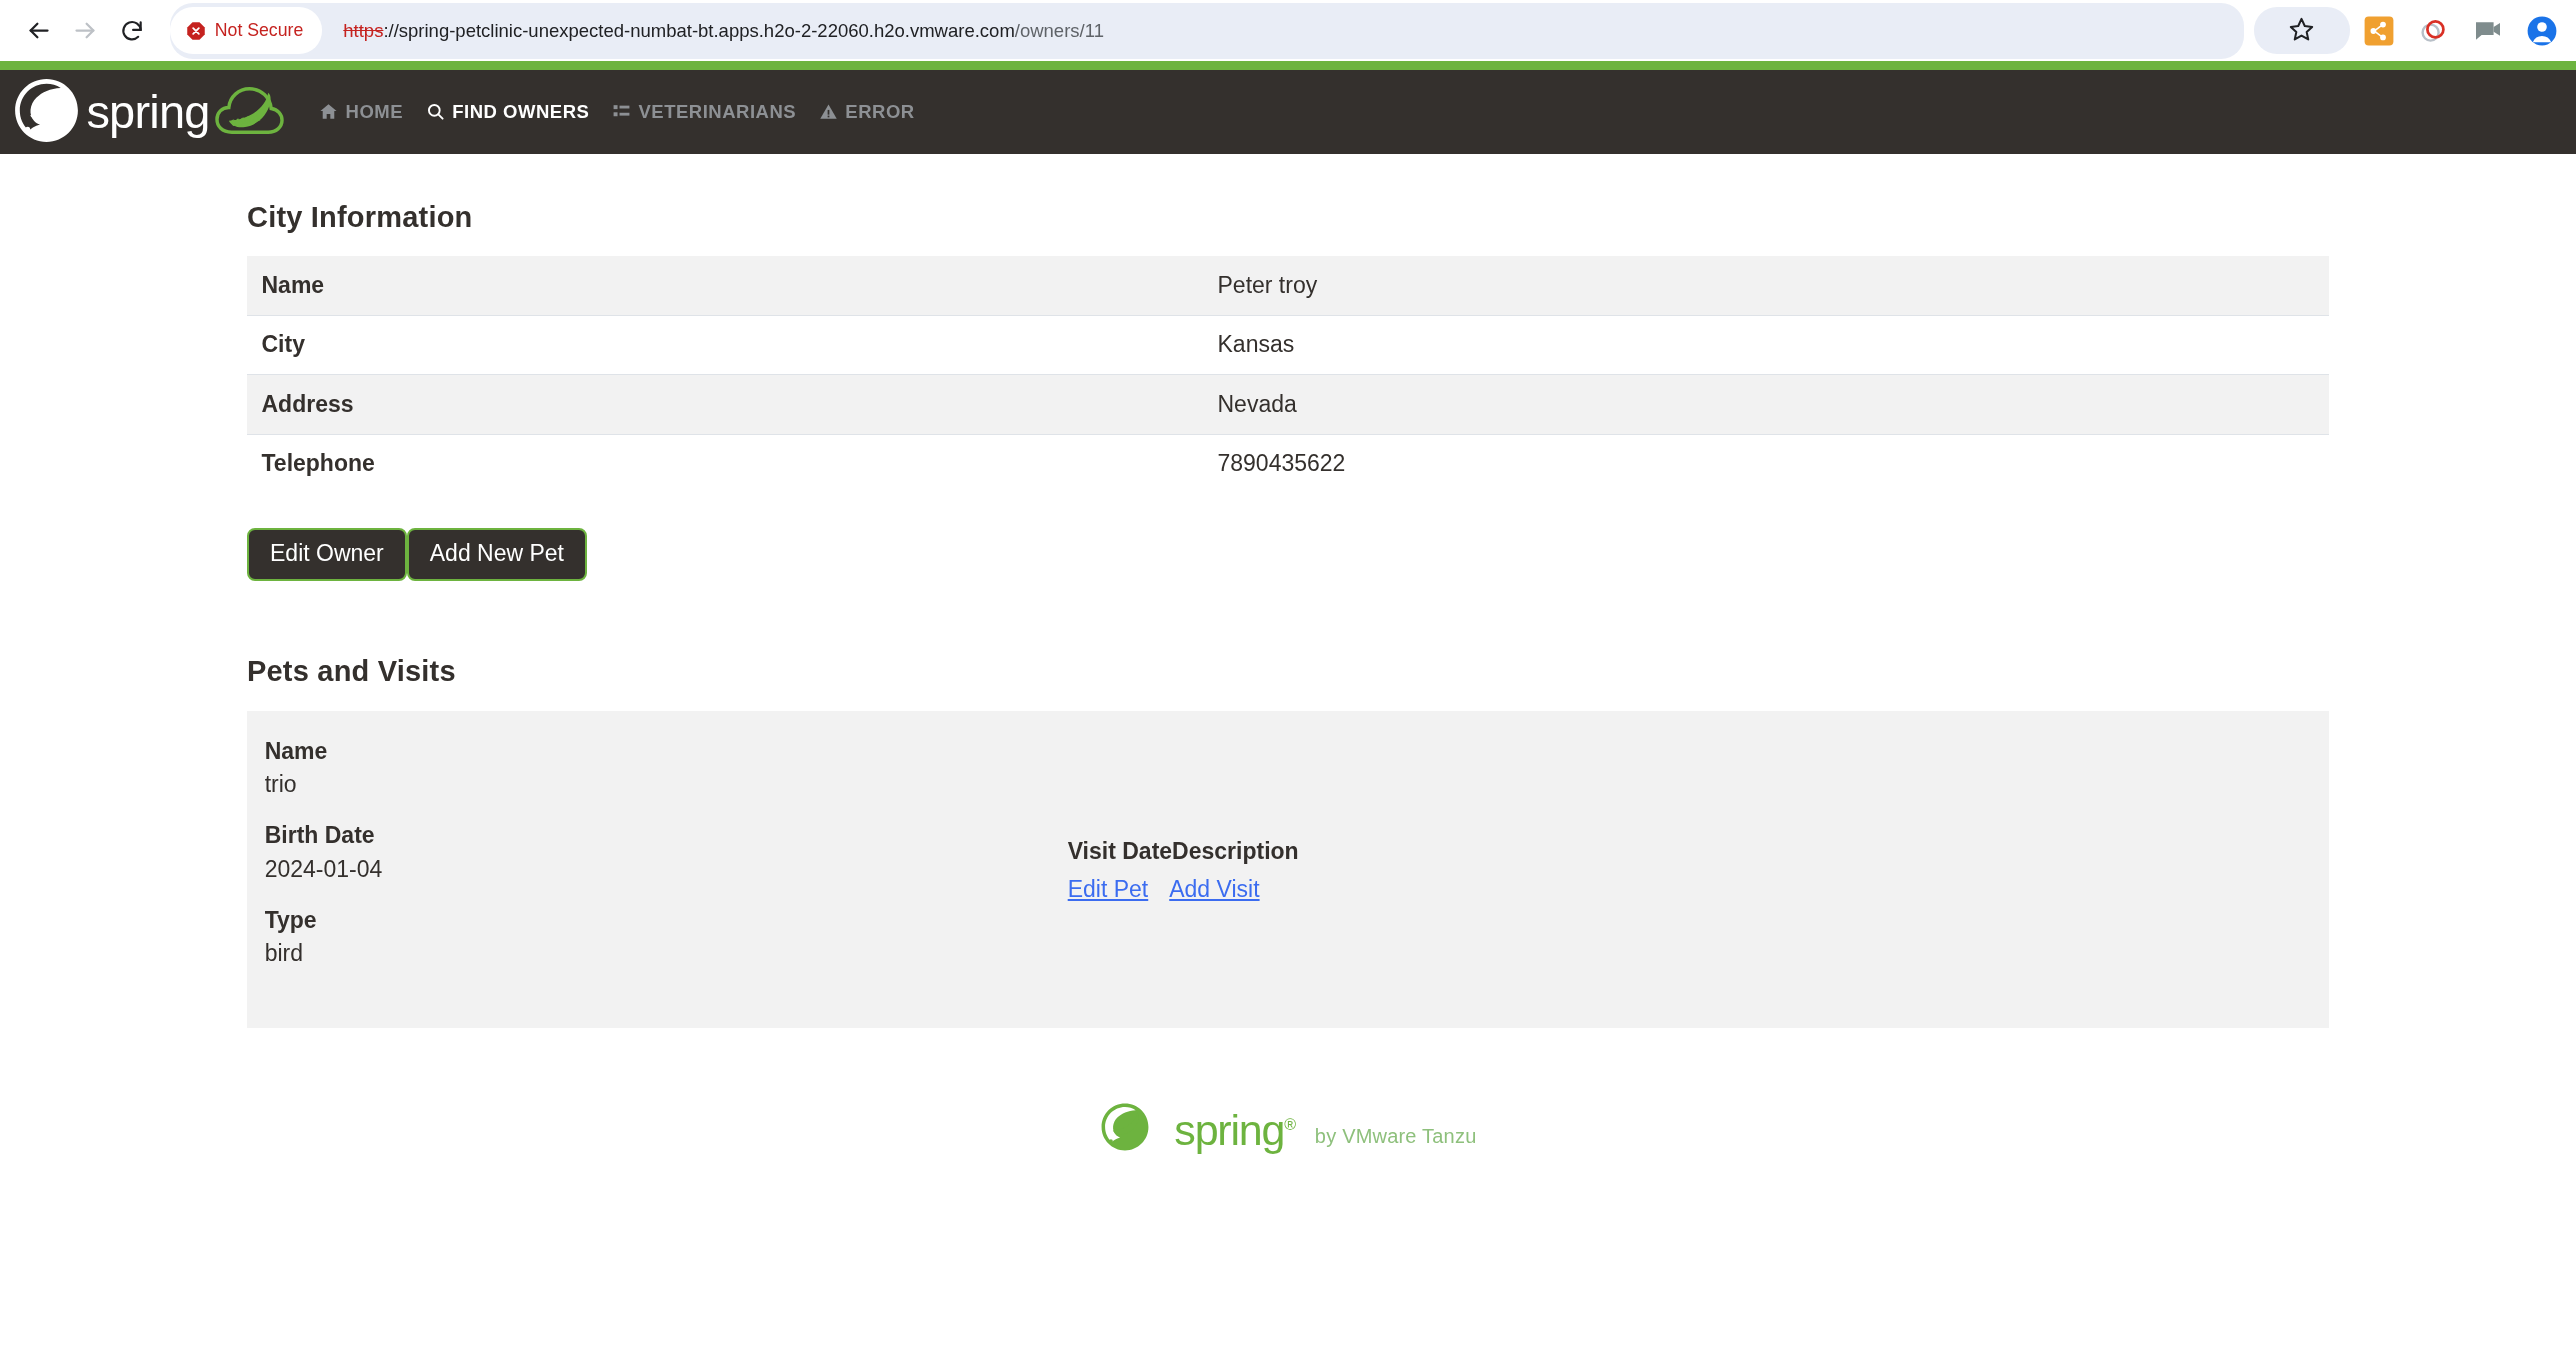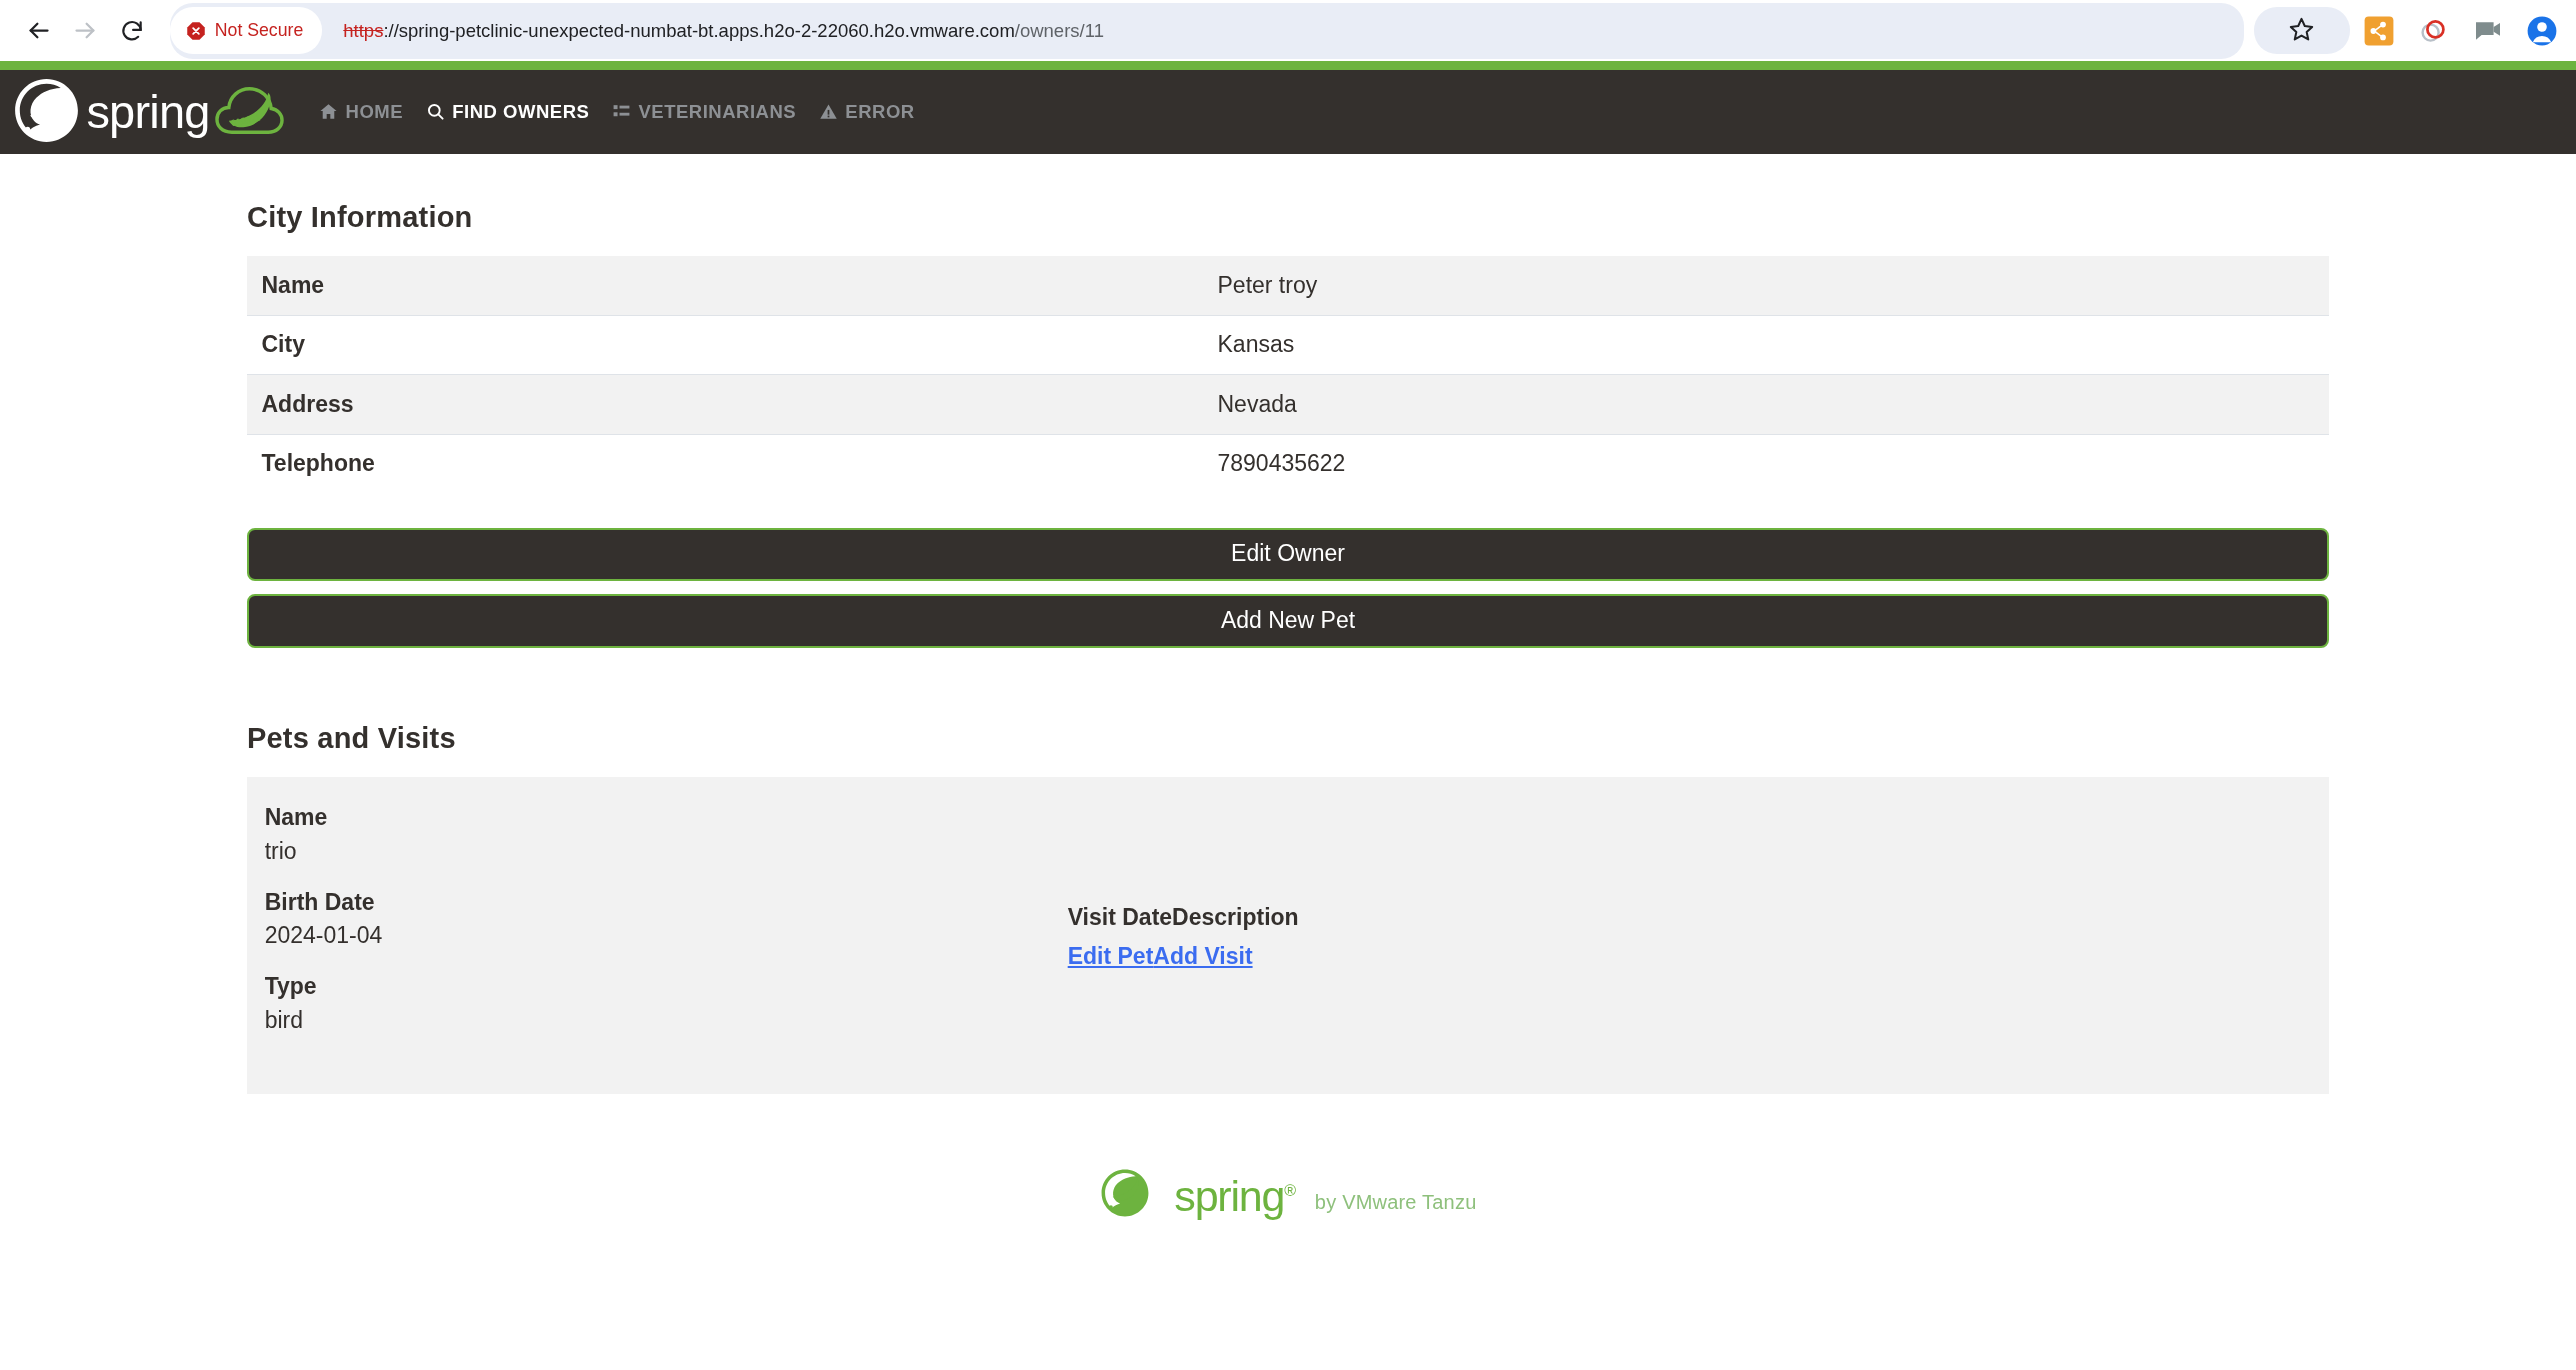--- a/index.html
+++ b/index.html
@@ -139,21 +139,21 @@
     color: #34302d;
     border-top: 1.6px solid #dfe3e8;
     text-align: left;
     font-weight: 400;
   }
   table.owner-table tr:first-child th,
   table.owner-table tr:first-child td { border-top: none; }
   table.owner-table th { font-weight: 700; width: 956px; }
   table.owner-table tr:nth-child(odd) { background: #f2f2f2; }
 
-  .btn-row { display: flex; gap: 13px; margin-top: 35px; flex-direction: column; }
+  .btn-row { display: flex; margin-top: 35px; }
   .btn {
     background: #34302d;
     color: #ffffff;
     border: 2.4px solid #6db33f;
     border-radius: 8px;
     font-size: 23px;
     font-family: "Liberation Sans", sans-serif;
     padding: 11.2px 21px 13px;
     cursor: pointer;
     line-height: 1.1;
@@ -187,21 +187,21 @@
   .visits-col { flex: 1; padding-top: 103px; }
   table.visits-table { border-collapse: collapse; }
   table.visits-table th {
     font-size: 23px;
     font-weight: 700;
     color: #34302d;
     text-align: left;
     padding: 0 0 4.8px 0;
     white-space: nowrap;
   }
-  .visit-links { display: flex; margin-top: 6.4px; font-weight: bold; }
+  .visit-links { display: flex; gap: 21px; margin-top: 6.4px; }
   .visit-link {
     font-size: 23px;
     color: #3b6cf0;
     text-decoration: underline;
     white-space: nowrap;
     cursor: pointer;
   }
 
   
   .footer {

